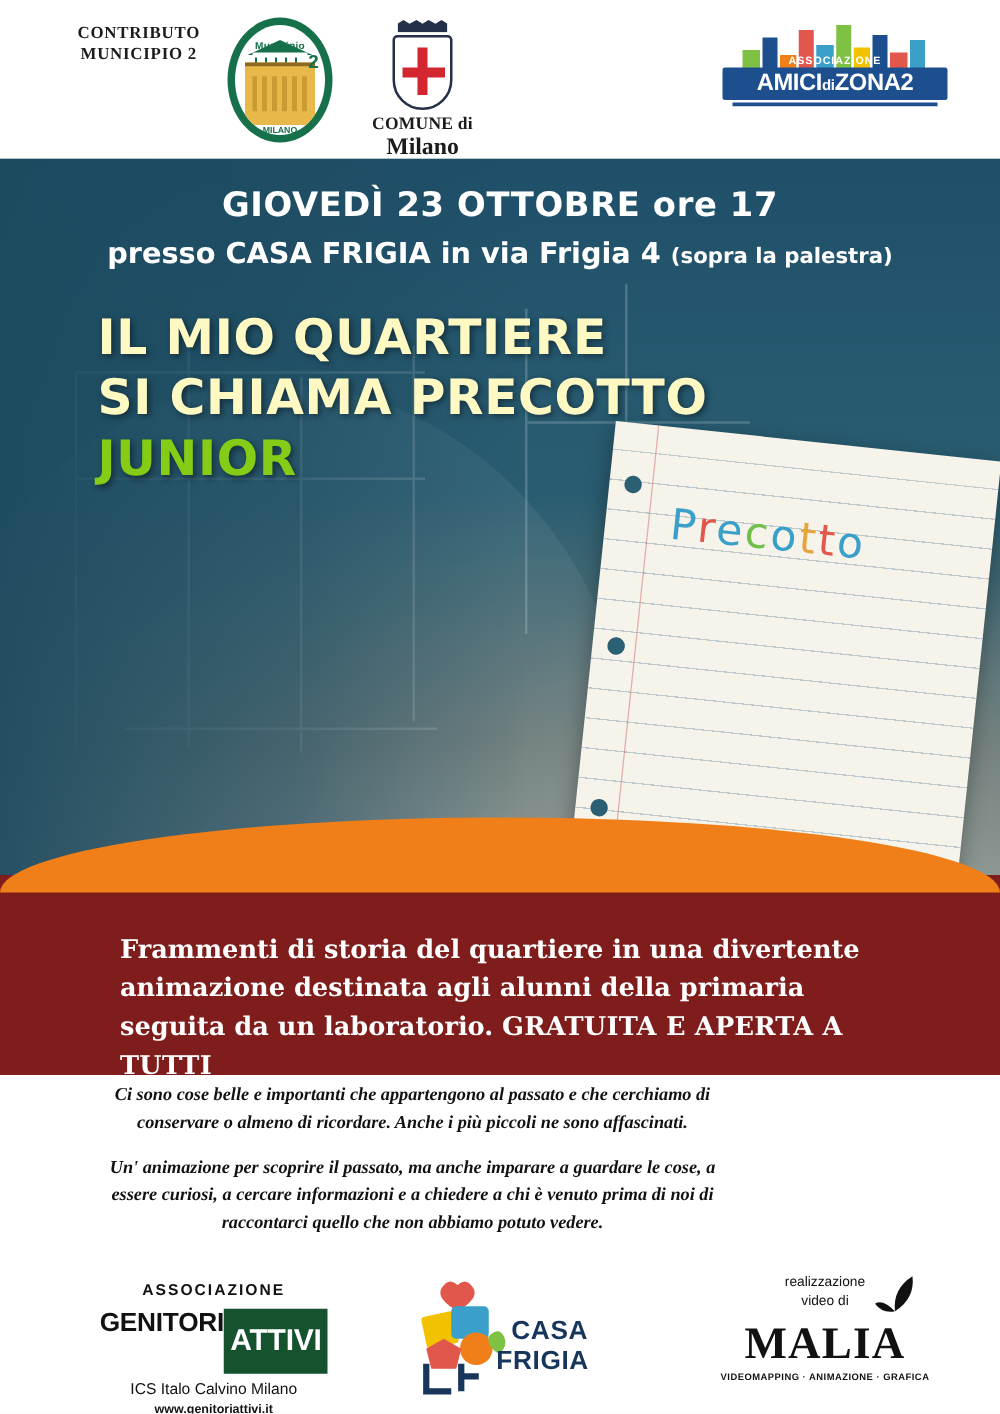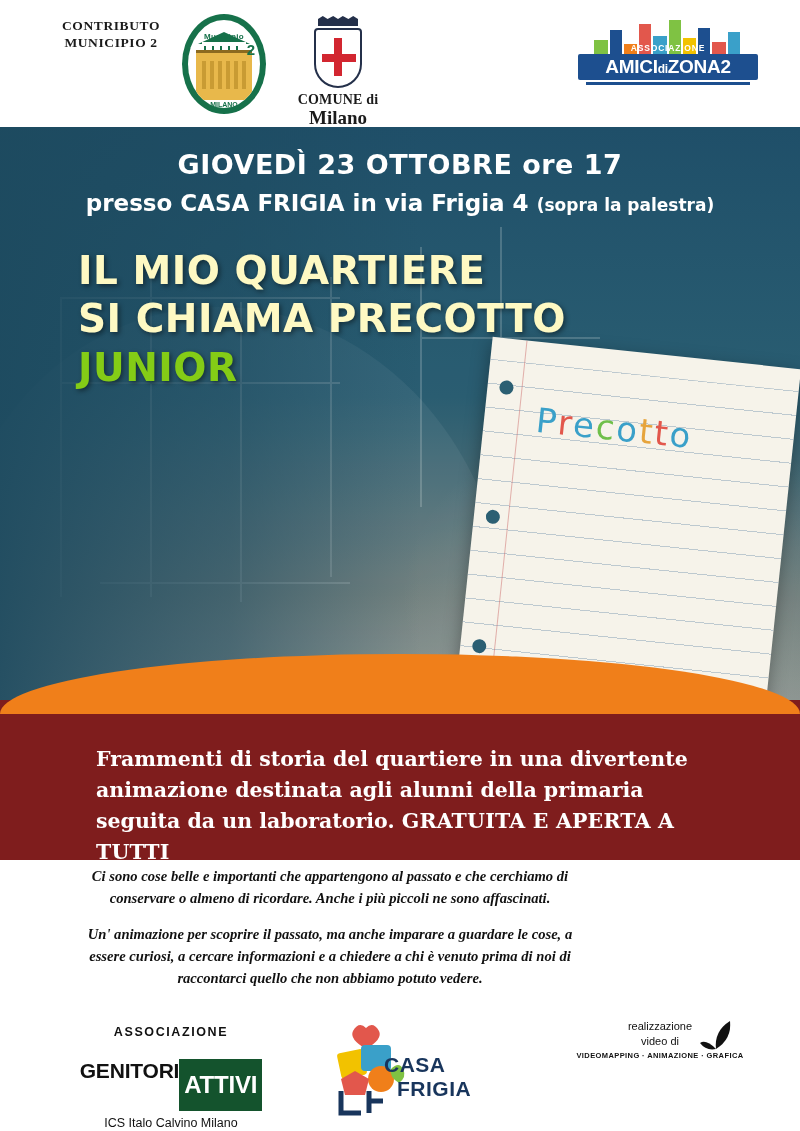--- a/index.html
+++ b/index.html
@@ -272,28 +272,28 @@
     line-height:1.5;
   }
   .body-text p { padding: 0 78px; }
   .body-text p + p { margin-top: 14px; }
 
   
   .footer { position:absolute; left:0; top:1005px; width:800px; height:126px; background:#ffffff; }
 
   .genitori { position:absolute; left:56px; top:20px; width:230px; text-align:center; }
   .genitori .assoc { font-size:12.5px; font-weight:bold; letter-spacing:1.6px; color:#111; }
-  .genitori .main { margin-top:20px; display:flex; justify-content:center; align-items:stretch; }
+  .genitori .main { margin-top:8px; display:flex; justify-content:center; align-items:stretch; }
   .genitori .g1 { font-size:21px; font-weight:bold; color:#111; letter-spacing:-.2px; }
   .genitori .g2 { font-size:24px; font-weight:bold; color:#ffffff; background:#14532d; padding:12px 5px; letter-spacing:-.2px;}
   .genitori .ics { margin-top:5px; font-size:12.5px; color:#111; }
   .genitori .web { margin-top:4px; font-size:10px; font-weight:bold; color:#111; }
 
   .casafrigia { position:absolute; left:325px; top:12px; width:180px; height:100px; }
-  .casafrigia .cf1 { position:absolute; left:59px; top:36px; font-size:21px; font-weight:bold; color:#18355c; letter-spacing:.5px;}
+  .casafrigia .cf1 { position:absolute; left:84px; top:36px; font-size:21px; font-weight:bold; color:#18355c; letter-spacing:.5px;}
   .casafrigia .cf2 { position:absolute; left:72px; top:60px; font-size:21px; font-weight:bold; color:#18355c; letter-spacing:.5px;}
 
   .malia { position:absolute; right:40px; top:14px; width:200px; }
   .malia .real { font-size:11px; color:#111; line-height:1.35; text-align:center; }
   .malia .word {
     margin-top:4px; text-align:center;
     font-family:"Liberation Serif", serif;
     font-size:36px; font-weight:bold; color:#111; letter-spacing:1px;
   }
   .malia .sub { margin-top:2px; text-align:center; font-size:7.5px; font-weight:bold; color:#111; letter-spacing:.4px; }
@@ -481,17 +481,18 @@
 
     <div class="malia">
       <div class="real">
         <div>realizzazione</div>
         <div>video di</div>
       </div>
       <svg width="40" height="34" viewBox="0 0 40 34" style="position:absolute;right:24px;top:-2px;">
         <path d="M20 32 q-2 -18 14 -28 q2 18 -14 28 z" fill="#111"></path>
         <path d="M20 32 q-10 -10 -16 -6 q6 8 16 6 z" fill="#111"></path>
       </svg>
+      <div class="word">MALIA</div>
       <div class="sub">VIDEOMAPPING · ANIMAZIONE · GRAFICA</div>
     </div>
   </div>
 
 </div>
 
 </body></html>

